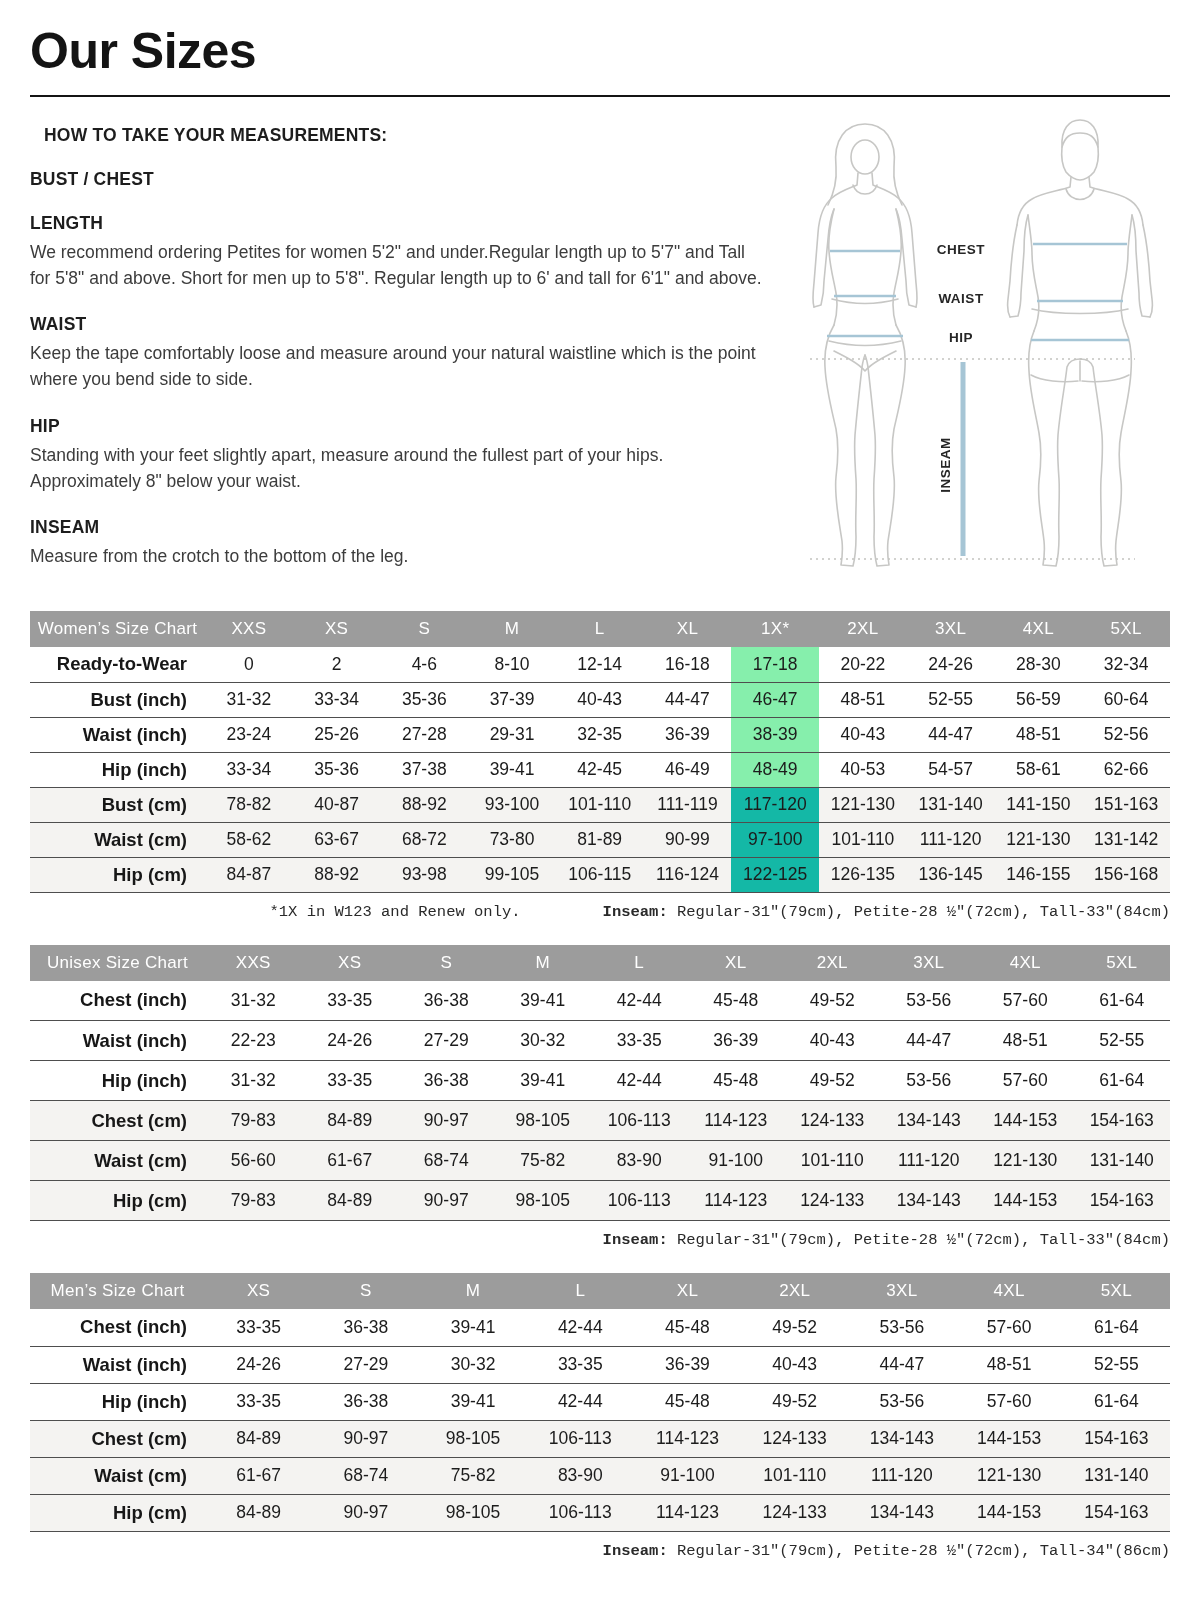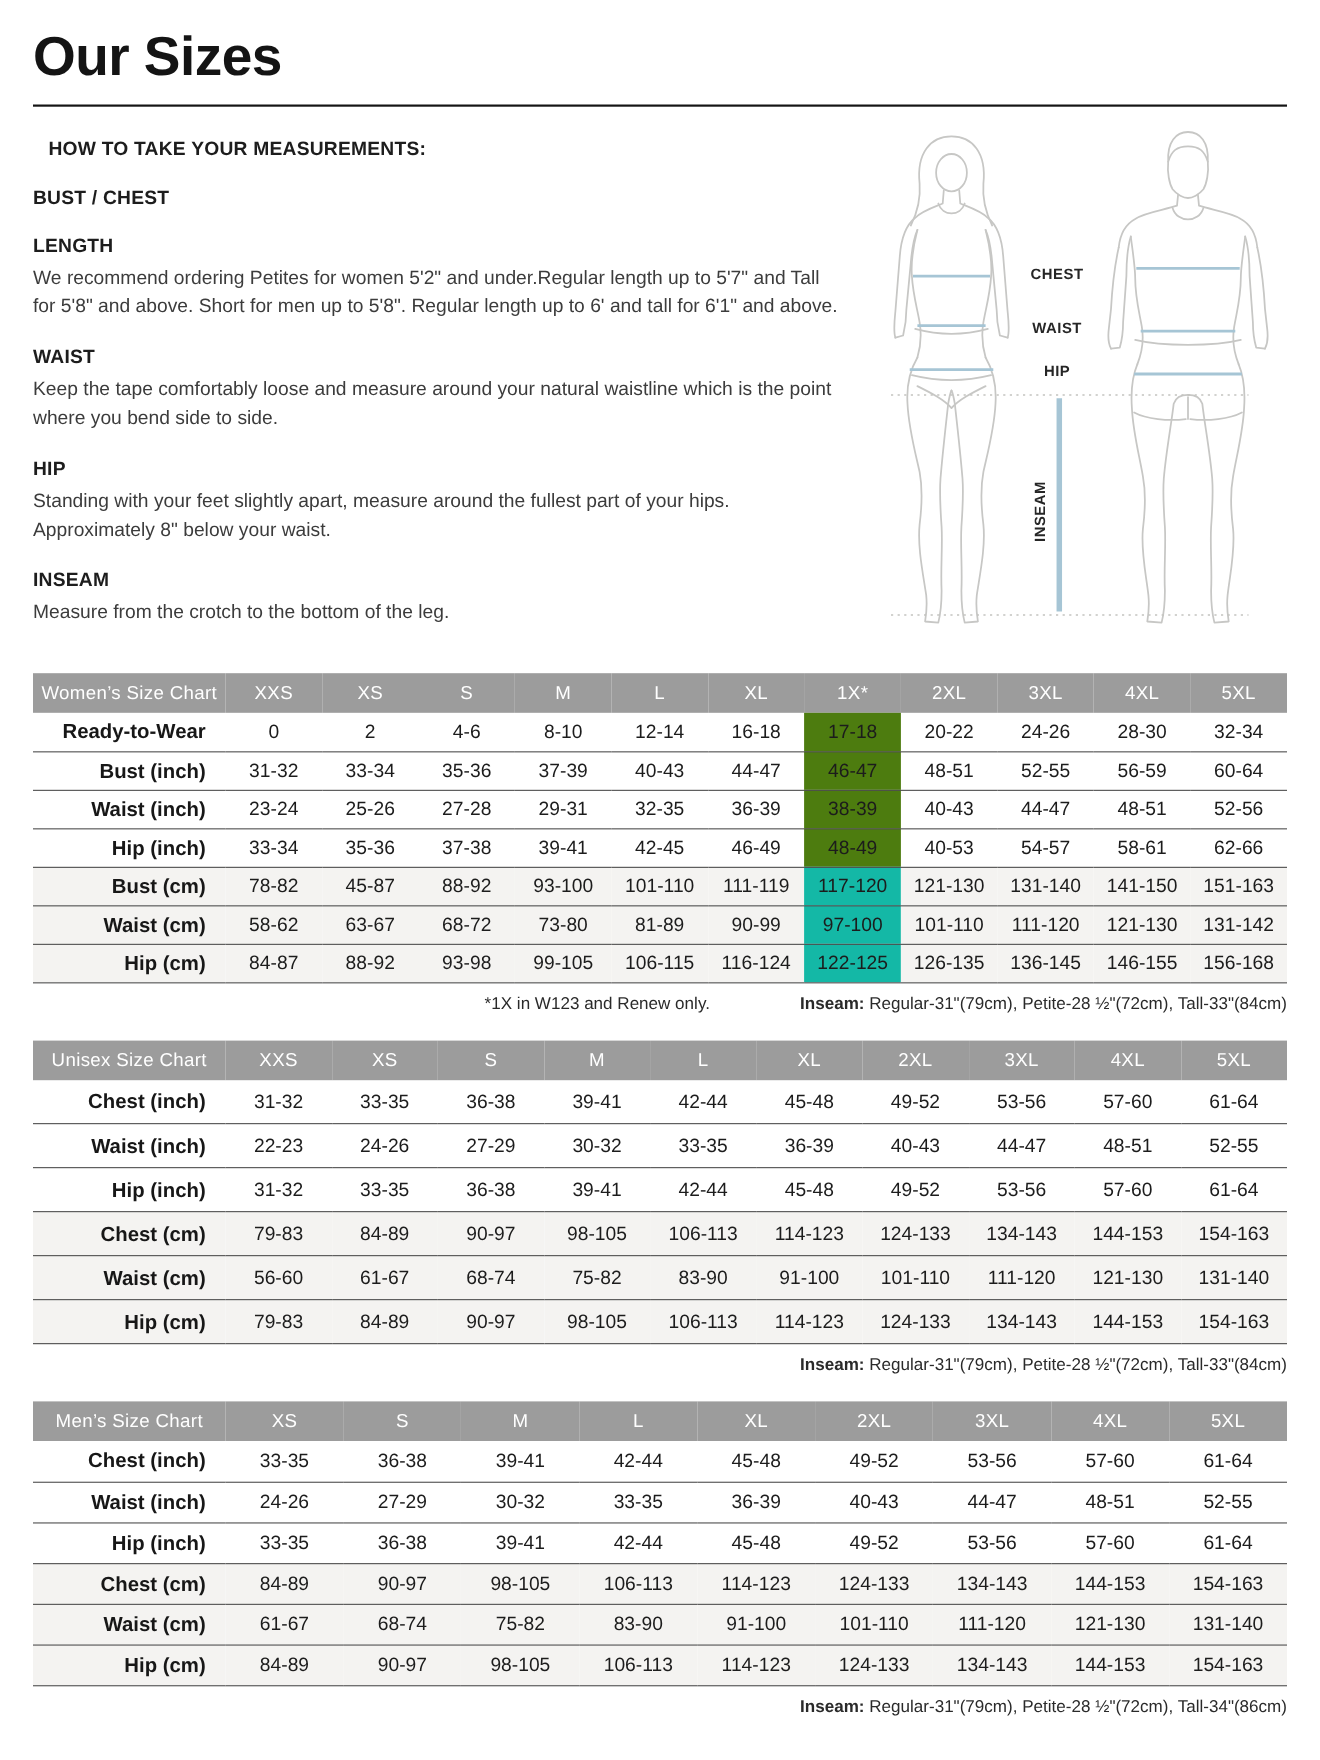--- a/index.html
+++ b/index.html
@@ -18,27 +18,27 @@
 
   .figure { width:400px; margin-left:auto; margin-top:-6px; }
 
   section.chart { margin-top:24px; }
   table.sizechart { width:1140px; border-collapse:collapse; table-layout:fixed; }
   table.sizechart col.c-label { width:175px; }
   table.sizechart thead th { background:#9c9c9c; color:#fff; font-size:17px; font-weight:normal; height:36px; text-align:center; letter-spacing:0.3px; }
   table.sizechart tbody td { border-bottom:1.5px solid #4e4e4e; text-align:center; font-size:17.5px; color:#1c1c1c; }
   table.sizechart td.rlabel { text-align:right; padding-right:18px; font-weight:bold; font-size:18.5px; color:#171717; }
   table.sizechart tr.shaded td { background:#f4f3f1; }
-  table.sizechart td.hl { background:#4d7c0f; }
+  table.sizechart td.hl { background:#86efac; }
   table.sizechart tr.shaded td.hl { background:#14b8a6; }
   .t-women  tbody td { height:35px; }
   .t-unisex tbody td { height:40px; }
   .t-men    tbody td { height:37px; }
 
-  .footnotes { display:flex; justify-content:flex-end; align-items:baseline; margin-top:10px; font-size:15.5px; color:#2a2a2a; }
+  .footnotes { display:flex; justify-content:flex-end; align-items:baseline; margin-top:10px; font-size:15.5px; color:#2a2a2a;font-family:Liberation Mono, monospace; }
   .fn-left { margin-right:82px; }
   .fn-right b { font-weight:bold; }
 </style>
 </head>
 <body>
 
 <div class="page">
 
   <h1 class="title">Our Sizes</h1>
   <hr class="title-rule">
@@ -212,21 +212,21 @@
             <td>46-49</td>
             <td class="hl">48-49</td>
             <td>40-53</td>
             <td>54-57</td>
             <td>58-61</td>
             <td>62-66</td>
           </tr>
           <tr class="shaded">
             <td class="rlabel">Bust (cm)</td>
             <td>78-82</td>
-            <td>45-87</td>
+            <td>40-87</td>
             <td>88-92</td>
             <td>93-100</td>
             <td>101-110</td>
             <td>111-119</td>
             <td class="hl">117-120</td>
             <td>121-130</td>
             <td>131-140</td>
             <td>141-150</td>
             <td>151-163</td>
           </tr>

